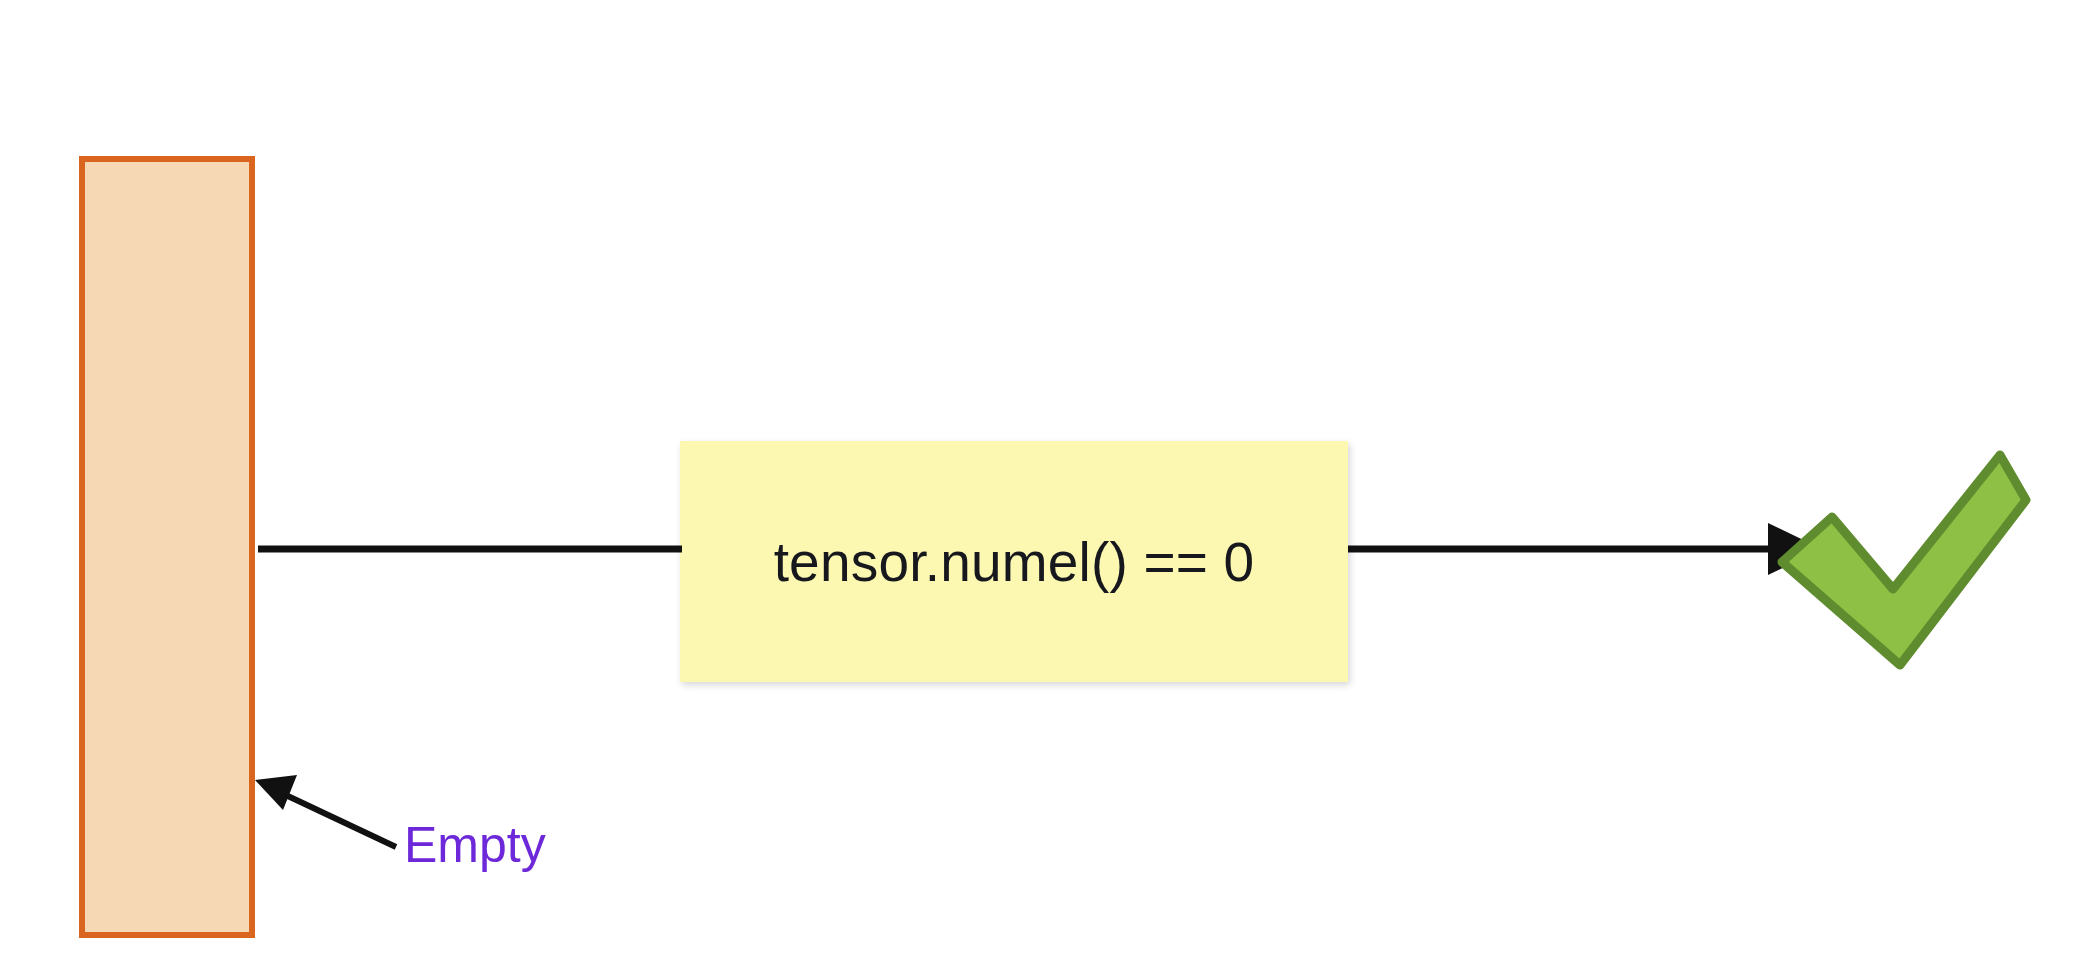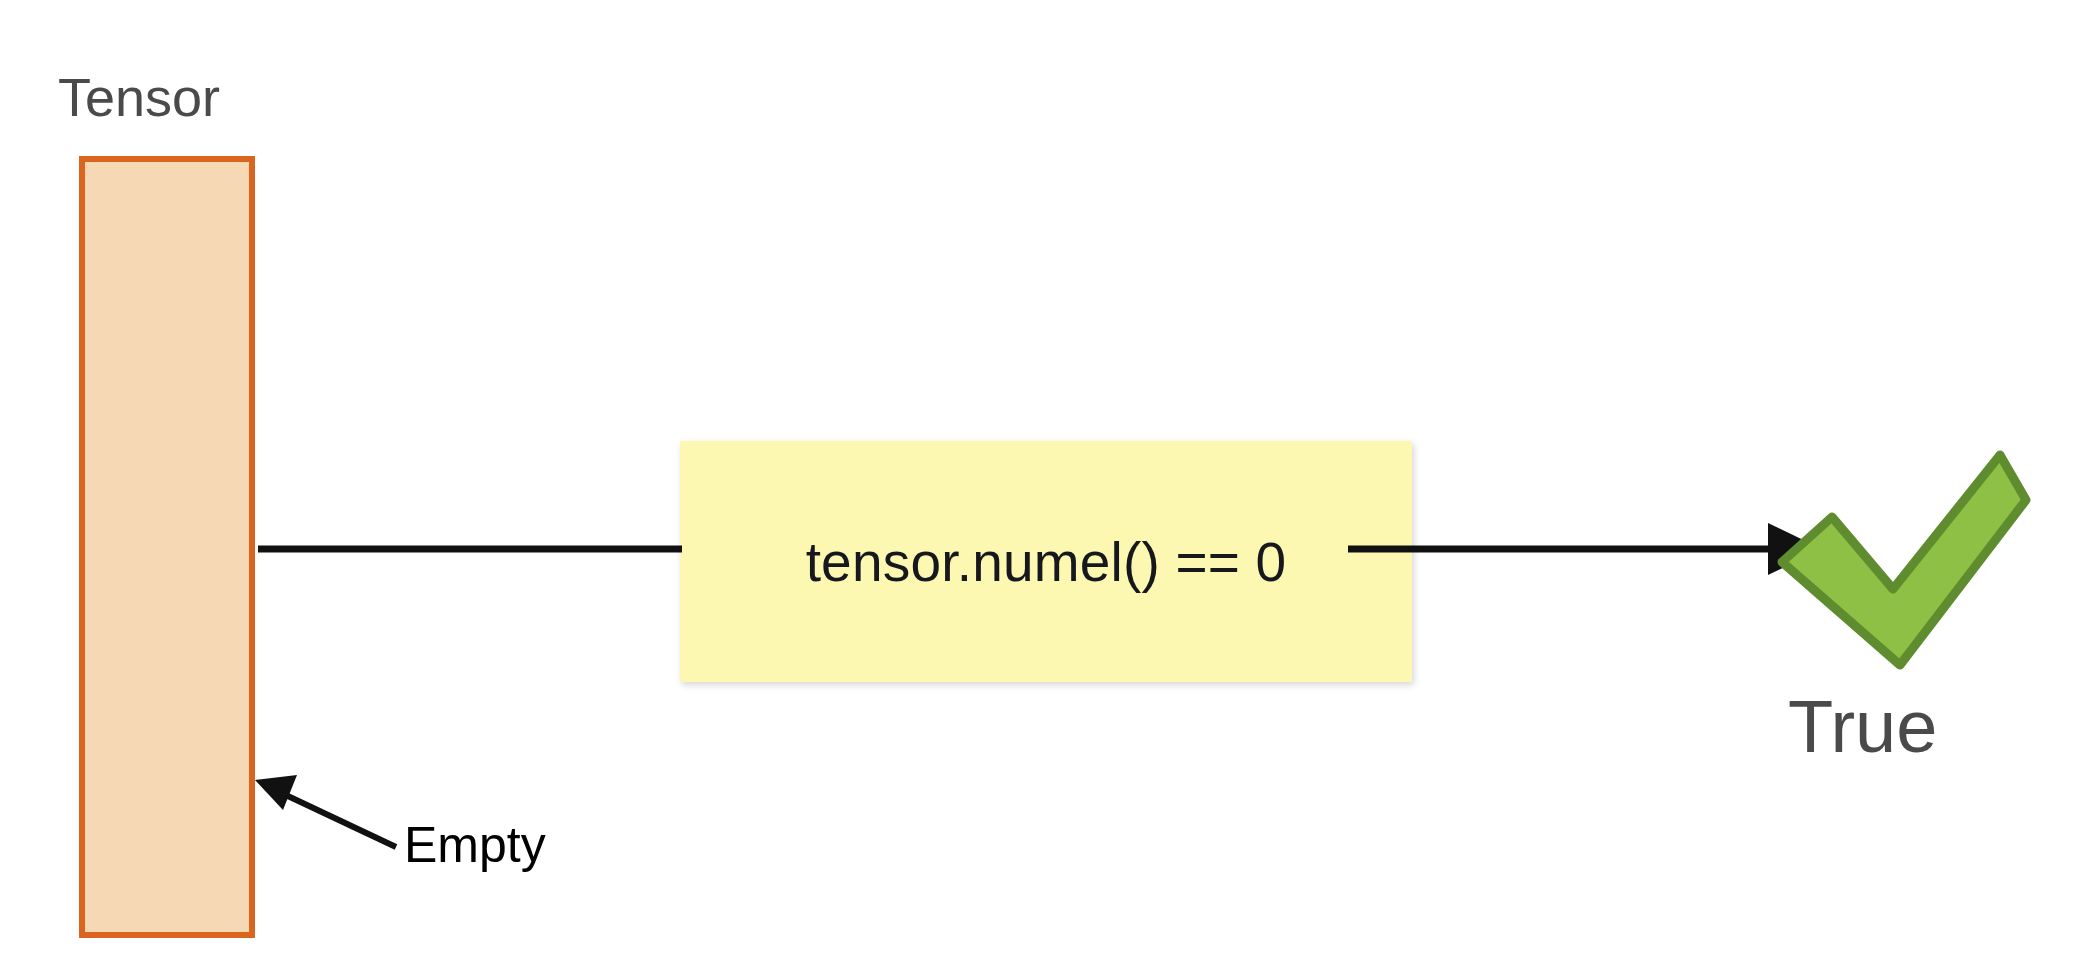--- a/index.html
+++ b/index.html
@@ -37,21 +37,21 @@
     background: #f7d8b4;
     border: 6px solid #d9651f;
     box-sizing: border-box;
   }
 
   
   #condition-box {
     position: absolute;
     left: 680px;
     top: 441px;
-    width: 732px;
+    width: 668px;
     height: 241px;
     background: #fcf8b2;
     box-shadow: 2px 3px 7px rgba(0,0,0,0.16);
     display: flex;
     align-items: center;
     justify-content: center;
   }
   #condition-text {
     font-size: 55px;
     color: #16181d;
@@ -82,49 +82,47 @@
     white-space: nowrap;
   }
 
   
   #empty-label {
     position: absolute;
     left: 404px;
     top: 820px;
     font-size: 50px;
     line-height: 1;
-    color: #000000;
+    color: #6d28d9;
     white-space: nowrap;
   }
 
   
   #overlay {
     position: absolute;
     left: 0;
     top: 0;
     width: 2080px;
     height: 980px;
     pointer-events: none;
   }
 </style>
 </head>
 <body>
 
 <div id="canvas">
 
-  <div id="tensor-label">Tensor</div>
 
   <div id="tensor-rect"></div>
 
   <div id="condition-box">
     <span id="condition-text">tensor.numel() == 0</span>
   </div>
 
 
-  <div id="true-label">True</div>
 
   <div id="empty-label">Empty</div>
 
   <svg id="overlay" viewBox="0 0 2080 980">
 
     <line x1="258" y1="549" x2="682" y2="549" stroke="#111111" stroke-width="7"></line>
 
     <line x1="1348" y1="549" x2="1772" y2="549" stroke="#111111" stroke-width="7"></line>
     <polygon points="1768,523 1822,549 1768,575" fill="#111111"></polygon>
 

